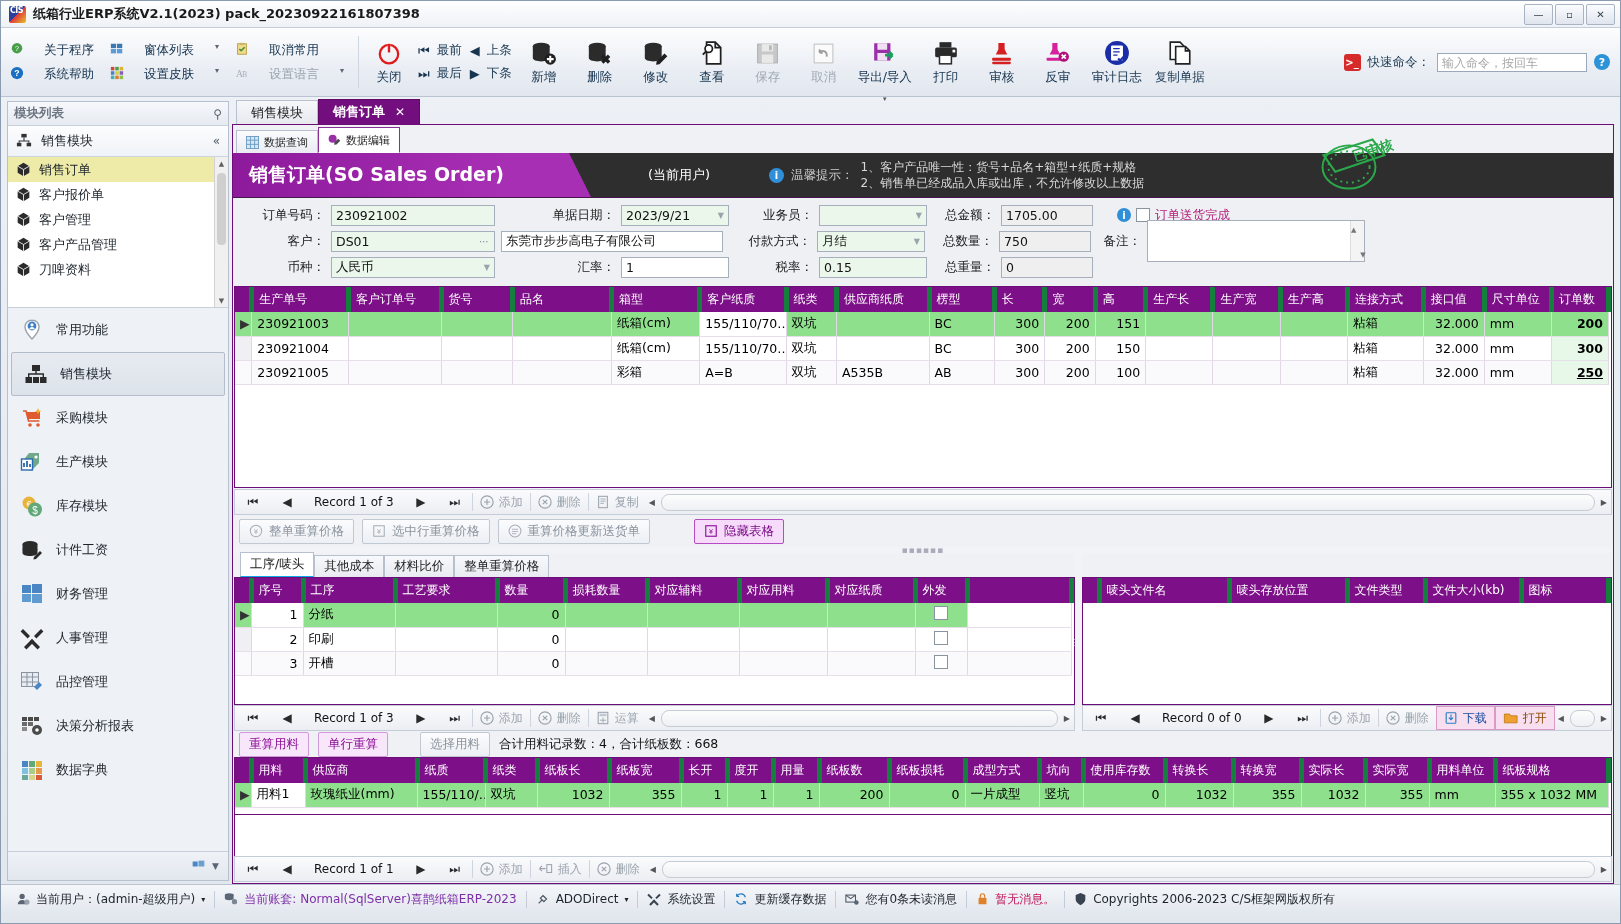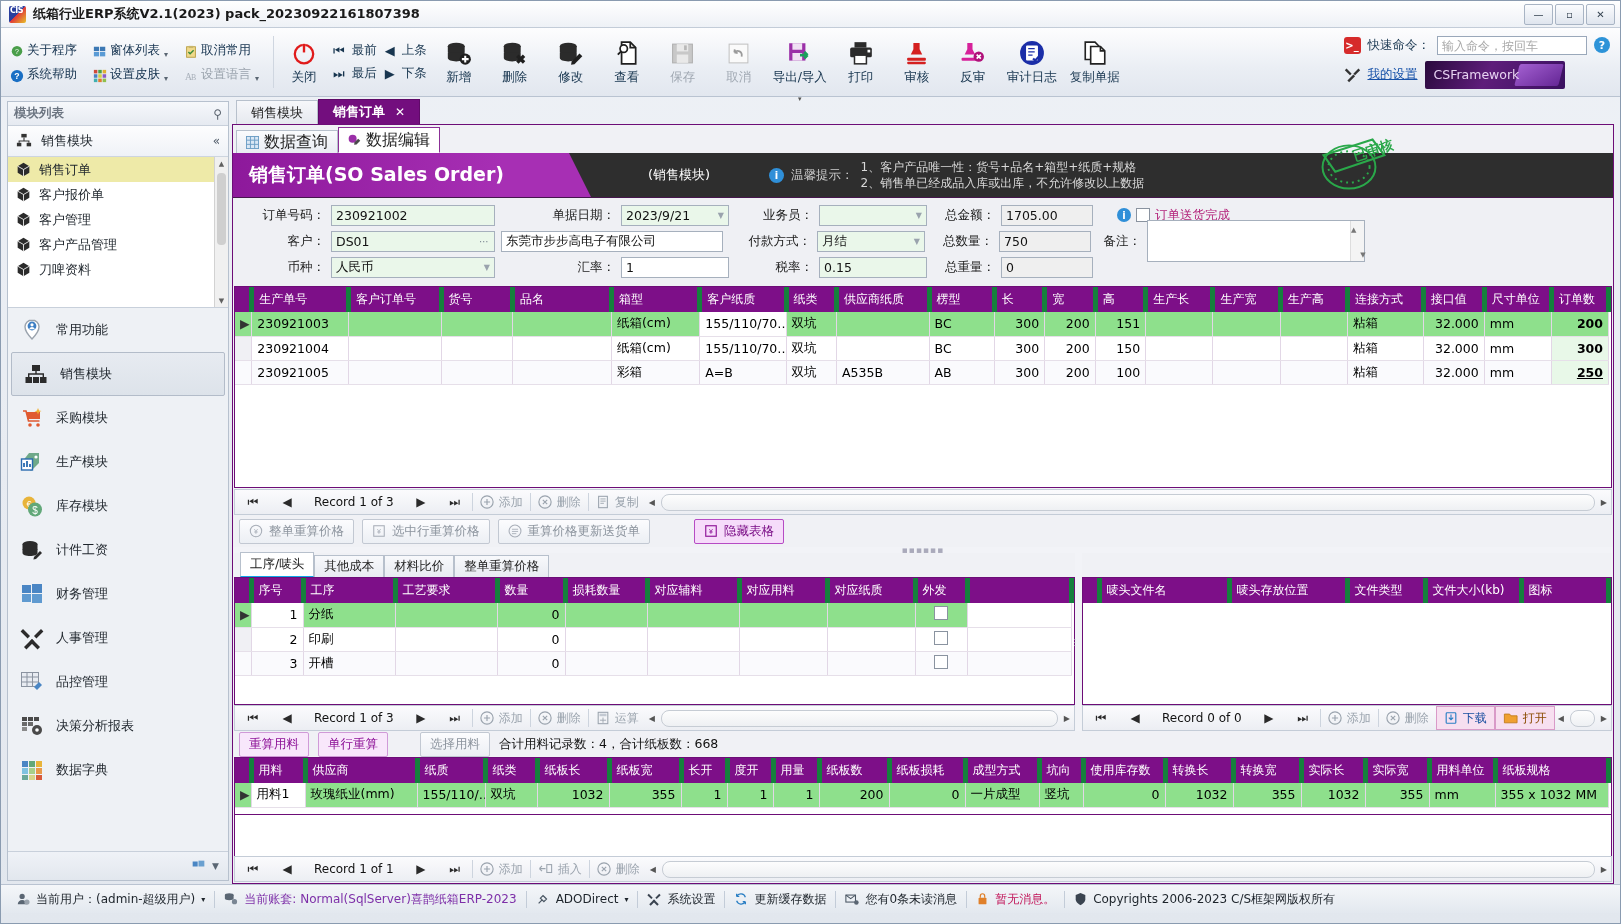--- a/index.html
+++ b/index.html
@@ -25,21 +25,21 @@
   .titlebar .ttl{font-size:13px;font-weight:bold;color:#1a1a1a;}
   .winbtns{margin-left:auto;display:flex;gap:2px;padding-right:3px;}
   .winbtn{width:27px;height:19px;border:1px solid #a8b4c4;background:linear-gradient(#fbfcfe,#dfe5ee);
      display:flex;align-items:center;justify-content:center;font-size:10px;color:#33414f;border-radius:2px;}
 
   
   .ribbon{height:68px;display:flex;align-items:stretch;
     background:linear-gradient(#fdfdfe,#eaeef4 60%,#e2e7ef);
     border-bottom:1px solid #b9c3d1;position:relative;}
   .rb-col{display:flex;flex-direction:column;justify-content:center;padding:0 6px;gap:5px;}
-  .rb-item{display:flex;align-items:flex-end;gap:3px;font-size:12.5px;color:#12304d;white-space:nowrap;
+  .rb-item{display:flex;align-items:flex-start;gap:20px;font-size:12.5px;color:#12304d;white-space:nowrap;
            padding:1px 3px;border-radius:2px;}
   .rb-item.dis{color:#9aa3ad;}
   .rb-item .car{font-size:8px;color:#5a6673;margin-left:1px;}
   .rb-sep{width:1px;background:#cfd6e0;margin:8px 5px;flex:none;}
   .big{display:flex;flex-direction:column;align-items:center;justify-content:center;
        width:54px;gap:1px;font-size:12.5px;color:#17354f;padding:0 1px;}
   .big.dis{color:#a0a8b2;}
   .big .gl{height:30px;display:flex;align-items:center;justify-content:center;}
   .navcol{display:flex;flex-direction:column;justify-content:center;gap:6px;padding:0 4px;}
   .navitem{display:flex;align-items:center;gap:7px;font-size:12.5px;color:#17354f;}
@@ -94,21 +94,21 @@
   .main{flex:1;padding:2px 6px 0 3px;box-sizing:border-box;display:flex;flex-direction:column;}
   .tabbar{height:25px;display:flex;align-items:flex-end;gap:0;padding-left:4px;}
   .tabtop{height:23px;display:flex;align-items:center;padding:0 14px;font-size:13px;
     background:linear-gradient(#f6f7fa,#e6e9ef);border:1px solid #b7c0cc;border-bottom:none;color:#222;}
   .tabtop.act{background:#730e7e;color:#fff;font-weight:bold;border-color:#5f0a68;height:24px;
      display:flex;gap:10px;align-items:center;}
   .tabtop.act .x{font-size:12px;font-weight:bold;}
   .panel{flex:1;border:1px solid #6d0d77;background:#f2f3f7;display:flex;flex-direction:column;
     box-sizing:border-box;}
   .subtabs{height:26px;display:flex;align-items:flex-end;padding:2px 0 0 3px;background:#f0f1f5;}
-  .stab{height:22px;display:flex;align-items:center;gap:5px;padding:0 9px;font-size:16px;
+  .stab{height:22px;display:flex;align-items:center;gap:5px;padding:0 9px;font-size:11px;
     border:1px solid #b7c0cc;border-bottom:none;background:linear-gradient(#fafbfd,#e9ecf2);color:#222;}
   .stab.act{background:#fff;height:24px;border-color:#8b2f96;border-bottom:1px solid #fff;font-weight:normal;}
 
   
   .hdrband{height:44px;display:flex;align-items:stretch;background:#2e2e2e;position:relative;
      border-bottom:1px solid #46164d;}
   .hdrband .left{width:320px;background:linear-gradient(90deg,#8d199b,#a72fb4 80%);
      display:flex;align-items:center;padding-left:16px;position:relative;}
   .hdrband .left::after{content:"";position:absolute;right:-22px;top:0;border-top:44px solid transparent;
      border-left:22px solid #a72fb4;}
@@ -440,31 +440,20 @@
       <span>复制单据</span>
     </div>
 
     <div class="rb-right">
       <div class="qrow">
         <div class="qicon">&gt;_</div>
         <div class="qlabel">快速命令：</div>
         <div class="qinput">输入命令，按回车</div>
         <div class="helpdot">?</div>
       </div>
-      <div class="qrow">
-        <svg width="17" height="17" viewBox="0 0 20 20">
-            <path d="M3 3l6 6-2 2-6-6z" fill="#333"></path>
-            <path d="M17 3l-6 6 2 2 6-6z" fill="#333"></path>
-            <path d="M4 17l7-7 2 2-7 7z" fill="#333"></path>
-          </svg>
-        <div class="mysettings">我的设置</div>
-        <div class="brandbox">
-          <span>CSFramework</span>
-        </div>
-      </div>
     </div>
   </div>
 
   <div class="bodyrow">
 
     <div class="sidebar">
       <div class="sb-cap">
         <span>模块列表</span>
         <span class="pin">⚲</span>
       </div>
@@ -688,21 +677,21 @@
                 <path d="M7 9l4-4 2.2 2.2-4 4-2.6.4z" fill="#4a4a4a"></path>
               </svg>
             <span>数据编辑</span>
           </div>
         </div>
 
         <div class="hdrband">
           <div class="left">
             <span class="ttl">销售订单(SO Sales Order)</span>
           </div>
-          <div class="mode">(销售模块)</div>
+          <div class="mode">(当前用户)</div>
           <div class="tipwrap">
             <span class="tipblue">i</span>
             <span class="tiplabel">温馨提示：</span>
             <span class="tiplines">
               <span class="tipline">1、客户产品唯一性：货号+品名+箱型+纸质+规格</span>
               <span class="tipline">2、销售单已经成品入库或出库，不允许修改以上数据</span>
             </span>
           </div>
           <svg class="stamp" viewBox="0 0 100 70">
             <g stroke="#2aa84a" fill="none" stroke-width="2">

